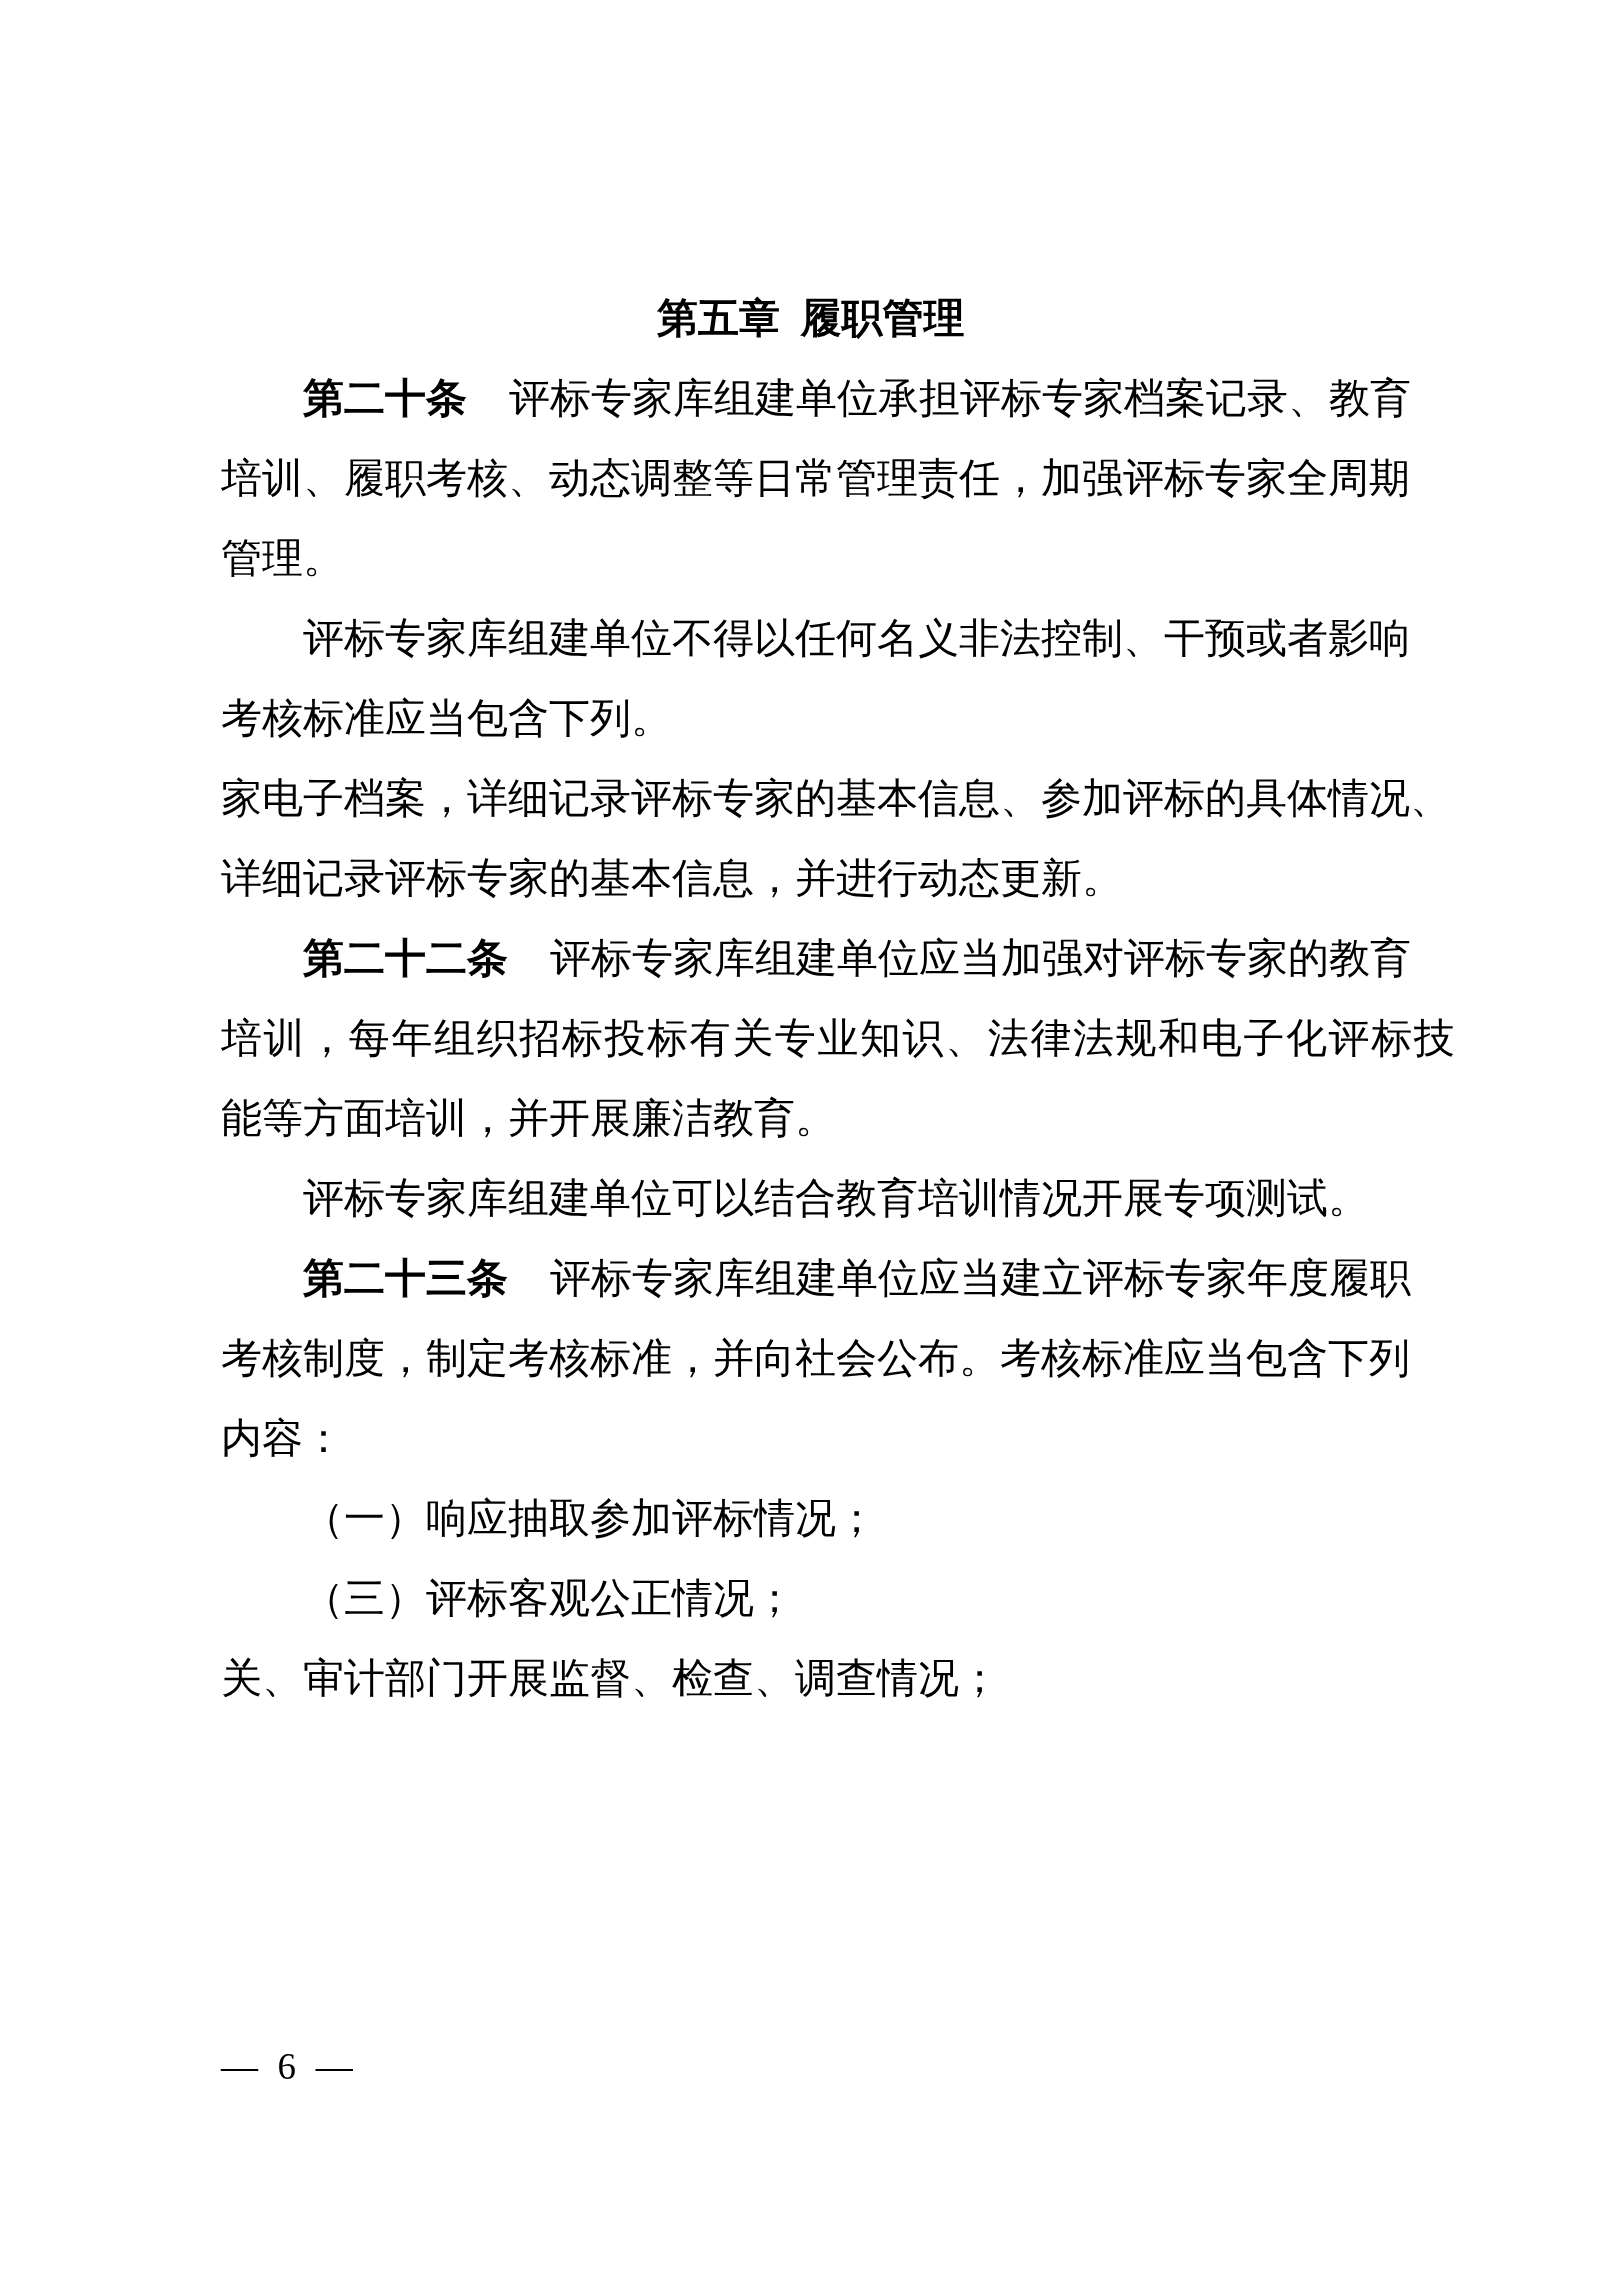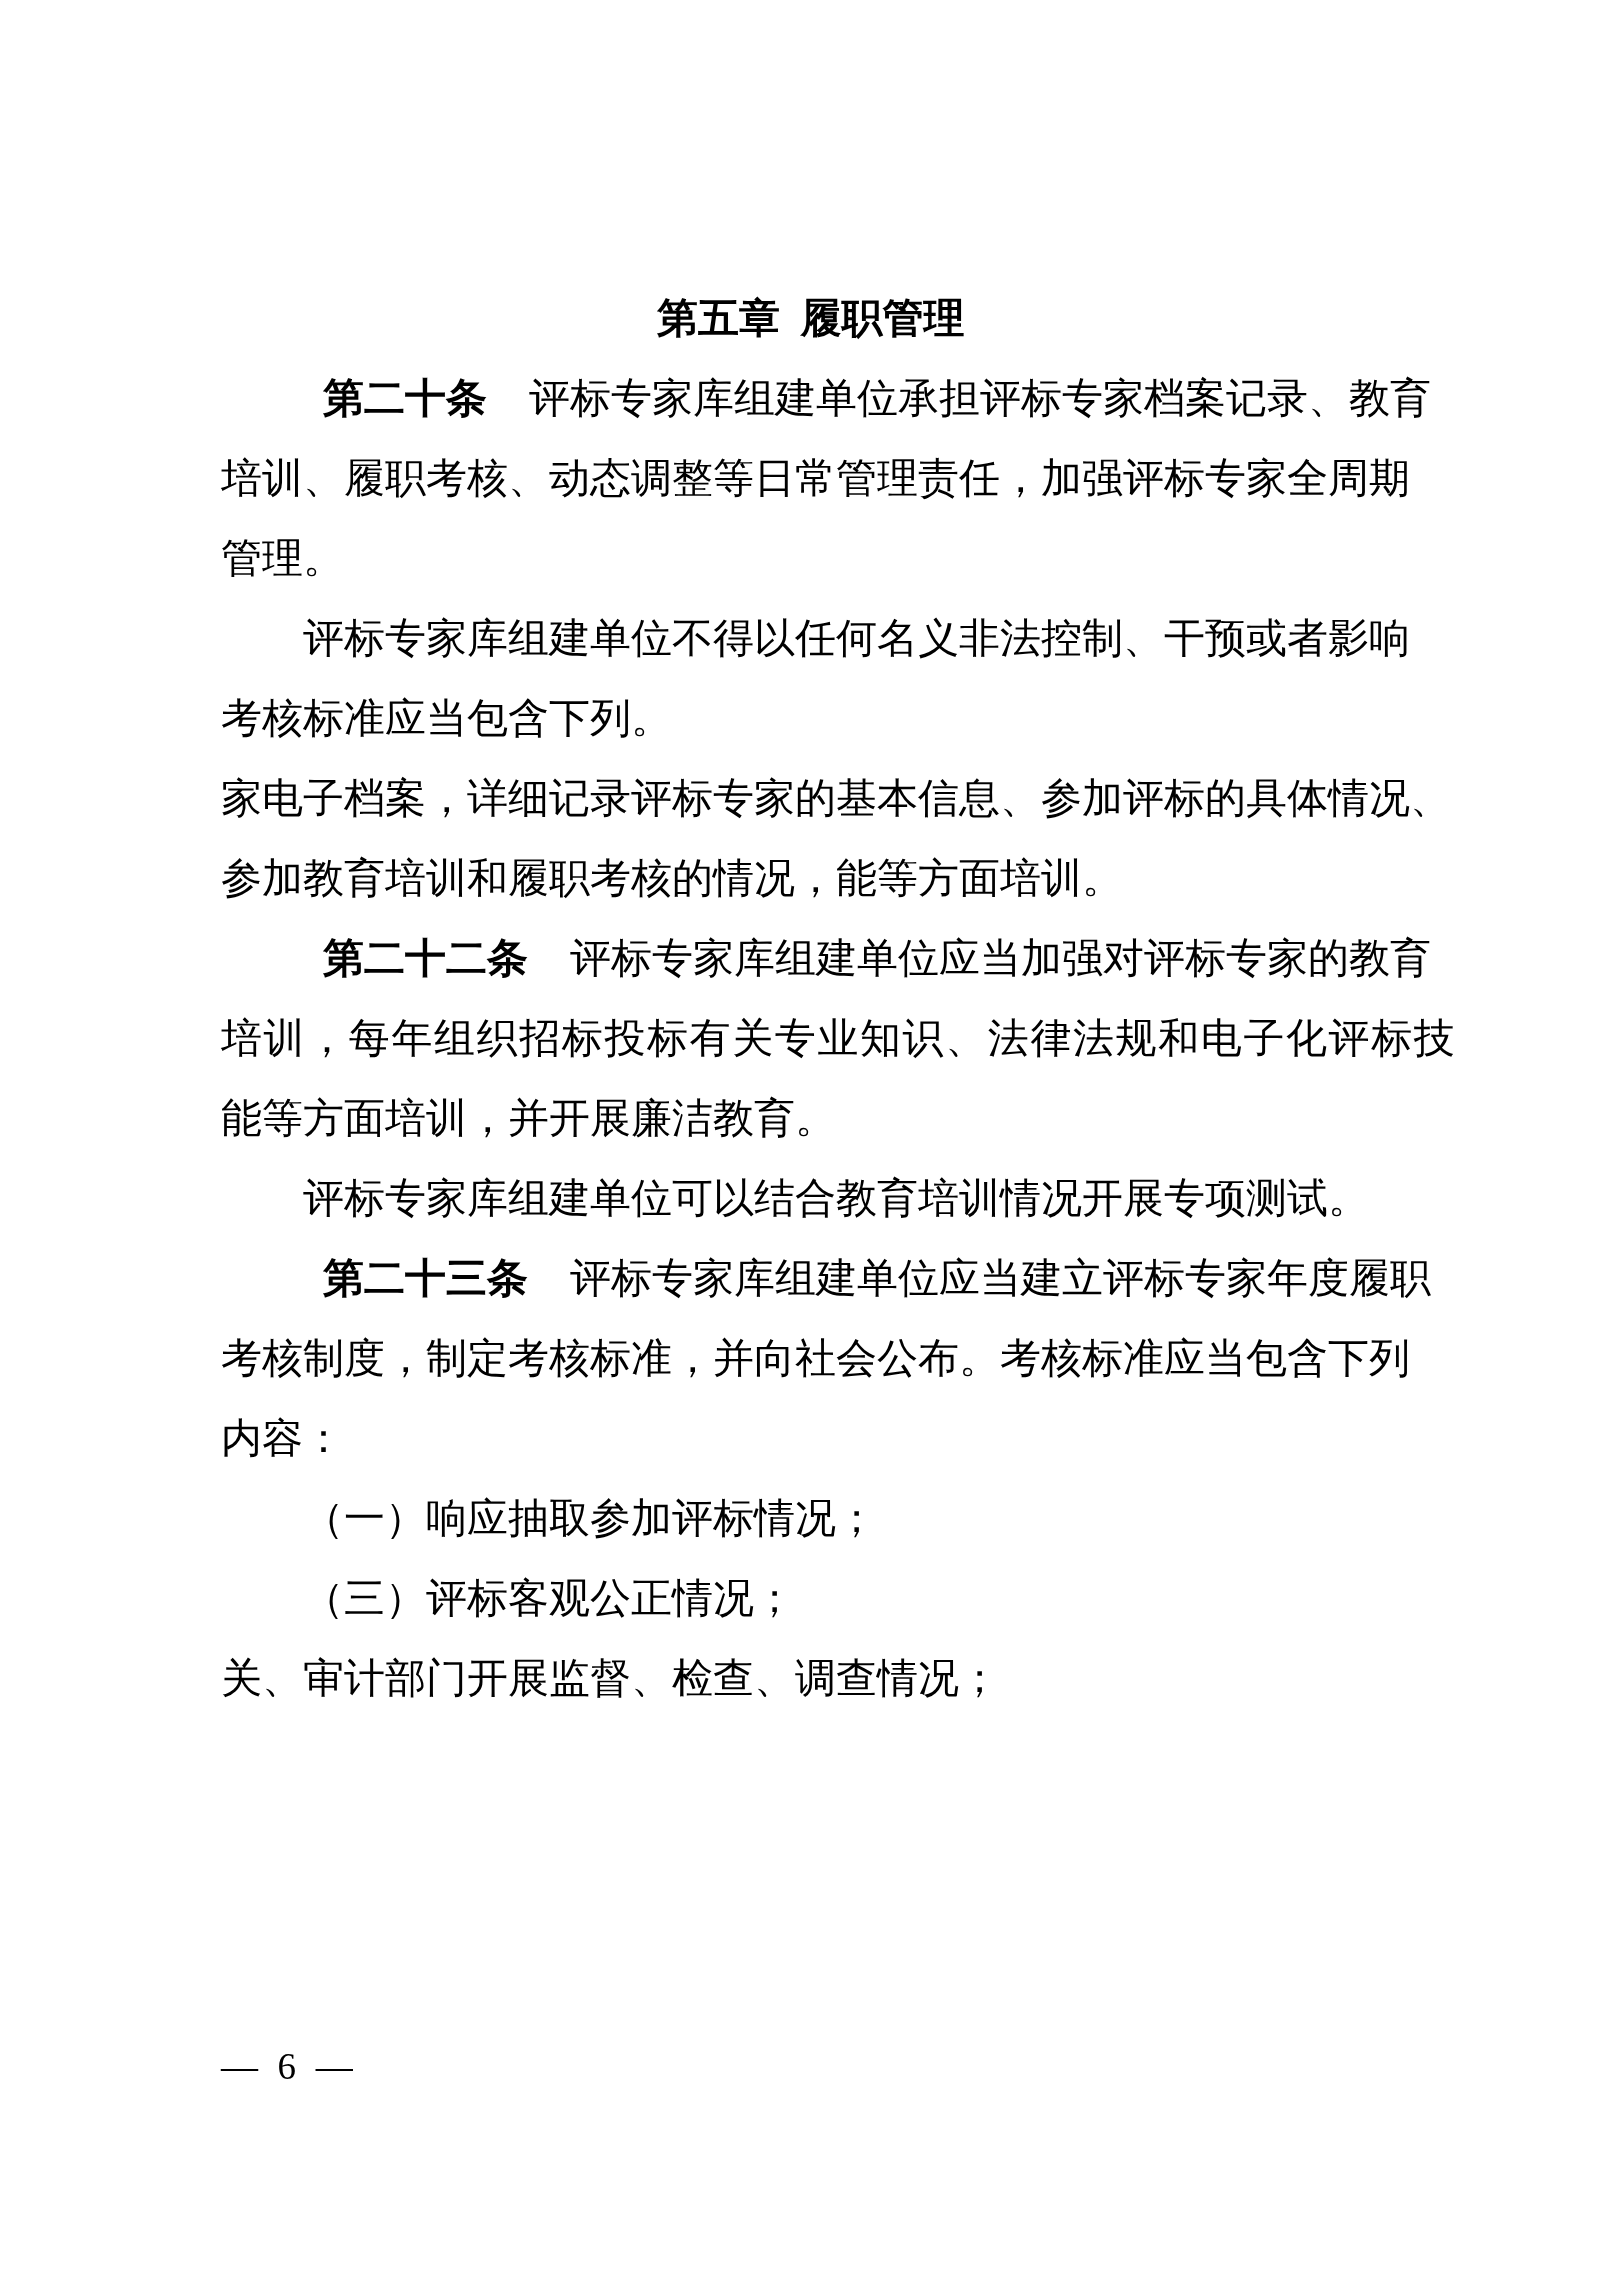--- a/index.html
+++ b/index.html
@@ -29,21 +29,20 @@
     white-space: nowrap;
     color: #000000;
   }
   .indent { text-indent: 82px; }
   .sp1 { letter-spacing: 1.6px; }
   .sp3 { letter-spacing: 3.1px; }
   .lead {
     font-family: Liberation Sans, sans-serif;
     font-weight: bold;
     margin-right: 42px;
-    margin-left: 20px;
   }
   .title-line {
     position: relative;
     left: -7.8px;
     height: 80px;
     line-height: 80px;
     font-size: 41px;
     text-align: center;
     font-family: "Liberation Sans", sans-serif;
     font-weight: bold;
@@ -75,21 +74,21 @@
 
     <div class="line indent">
       <span class="lead">第二十条</span><span>评标专家库组建单位承担评标专家档案记录、教育</span>
     </div>
     <div class="line">培训、履职考核、动态调整等日常管理责任，加强评标专家全周期</div>
     <div class="line">管理。</div>
     <div class="line indent">评标专家库组建单位不得以任何名义非法控制、干预或者影响</div>
     <div class="line">考核标准应当包含下列。</div>
 
     <div class="line">家电子档案，详细记录评标专家的基本信息、参加评标的具体情况、</div>
-    <div class="line">参加教育培训和履职考核的情况，能等方面培训。</div>
+    <div class="line">详细记录评标专家的基本信息，并进行动态更新。</div>
 
     <div class="line indent">
       <span class="lead">第二十二条</span><span>评标专家库组建单位应当加强对评标专家的教育</span>
     </div>
     <div class="line sp1">培训，每年组织招标投标有关专业知识、法律法规和电子化评标技</div>
     <div class="line">能等方面培训，并开展廉洁教育。</div>
     <div class="line indent">评标专家库组建单位可以结合教育培训情况开展专项测试。</div>
 
     <div class="line indent">
       <span class="lead">第二十三条</span><span>评标专家库组建单位应当建立评标专家年度履职</span>

